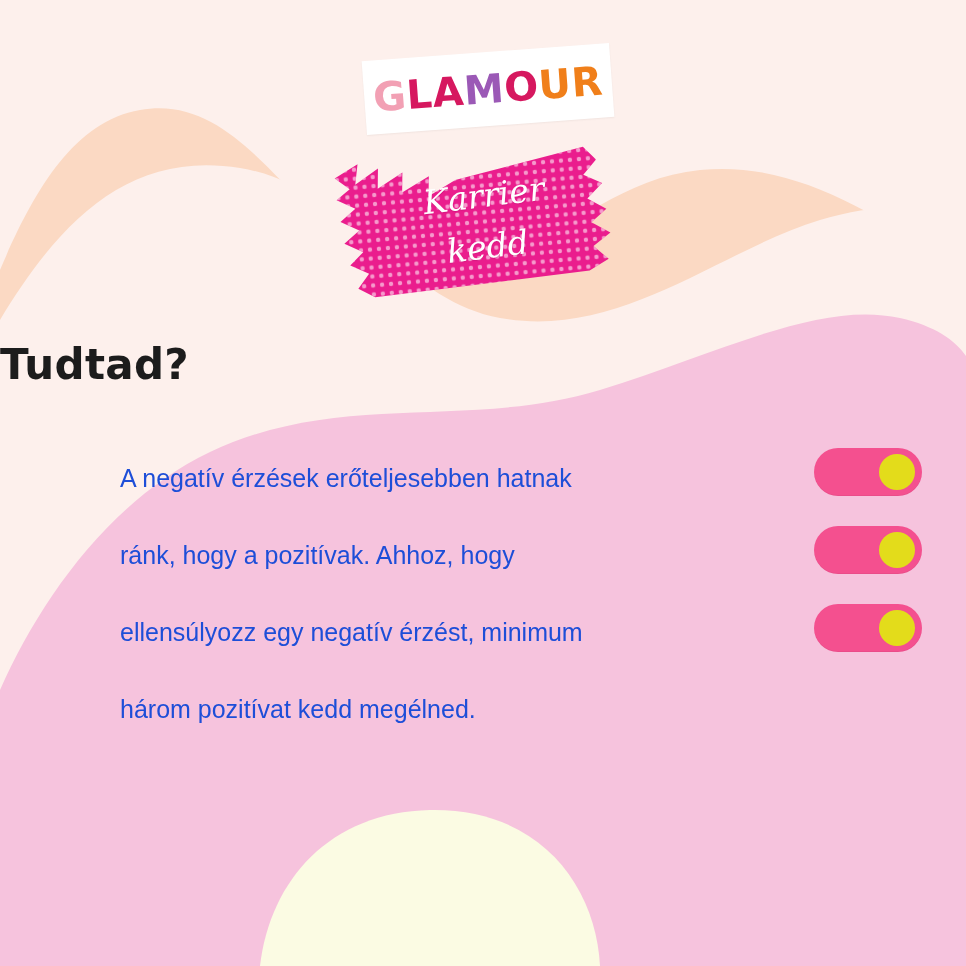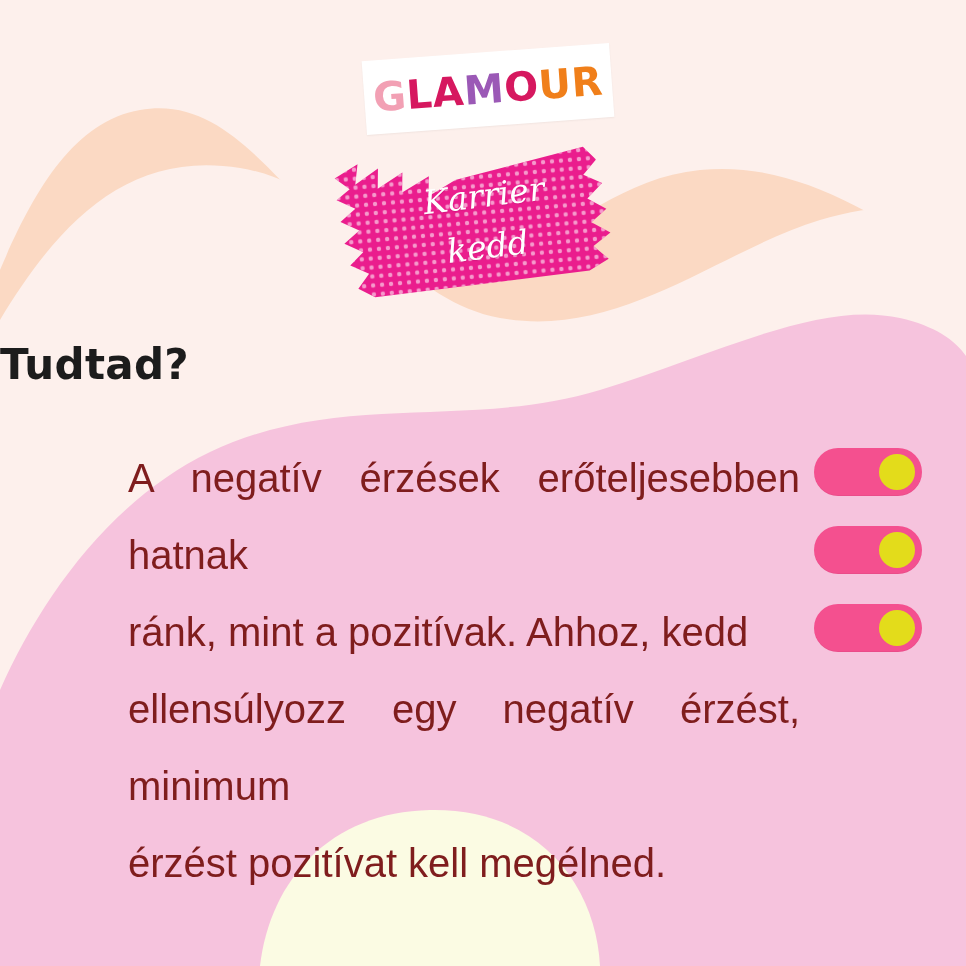--- a/index.html
+++ b/index.html
@@ -99,26 +99,26 @@
     font-weight: 700;
     font-size: 42px;
     color: #1c1c1c;
     letter-spacing: 0.3px;
   }
 
   
   .body-text {
     position: absolute;
     top: 440px;
-    left: 128px;
+    left: 120px;
     width: 672px;
     font-family: "Liberation Sans", sans-serif;
-    font-size: 40px;
+    font-size: 25px;
     line-height: 77px;
-    color: #7f1d1d;
+    color: #1d4ed8;
     text-align: justify;
     text-justify: inter-word;
   }
   .body-text .last {
     text-align: left;
   }
 
   
   .toggles {
     position: absolute;
@@ -189,23 +189,23 @@
         <div class="ribbon-line l1">Karrier</div>
         <div class="ribbon-line l2">kedd</div>
       </div>
     </div>
   </div>
 
   <div class="headline">Tudtad?</div>
 
   <div class="body-text">
     <div>A negatív érzések erőteljesebben hatnak</div>
-    <div>ránk, mint a pozitívak. Ahhoz, kedd</div>
+    <div>ránk, hogy a pozitívak. Ahhoz, hogy</div>
     <div>ellensúlyozz egy negatív érzést, minimum</div>
-    <div class="last">érzést pozitívat kell megélned.</div>
+    <div class="last">három pozitívat kedd megélned.</div>
   </div>
 
   <div class="toggles">
     <div class="toggle">
       <div class="knob"></div>
     </div>
     <div class="toggle">
       <div class="knob"></div>
     </div>
     <div class="toggle">

